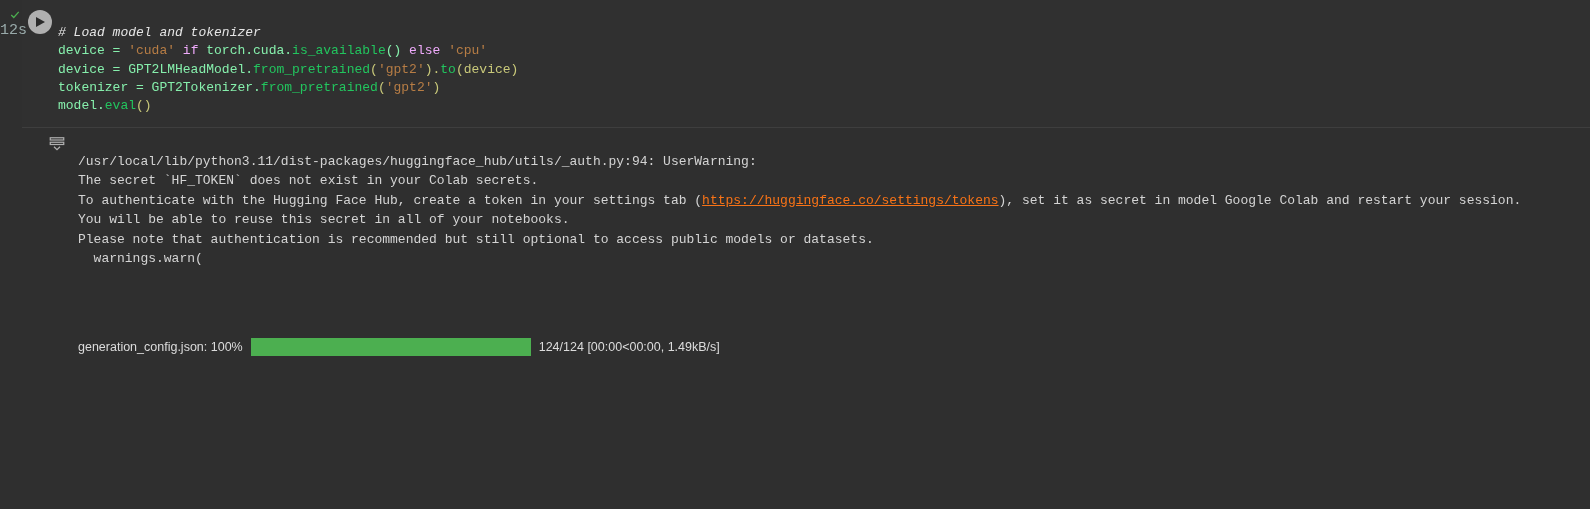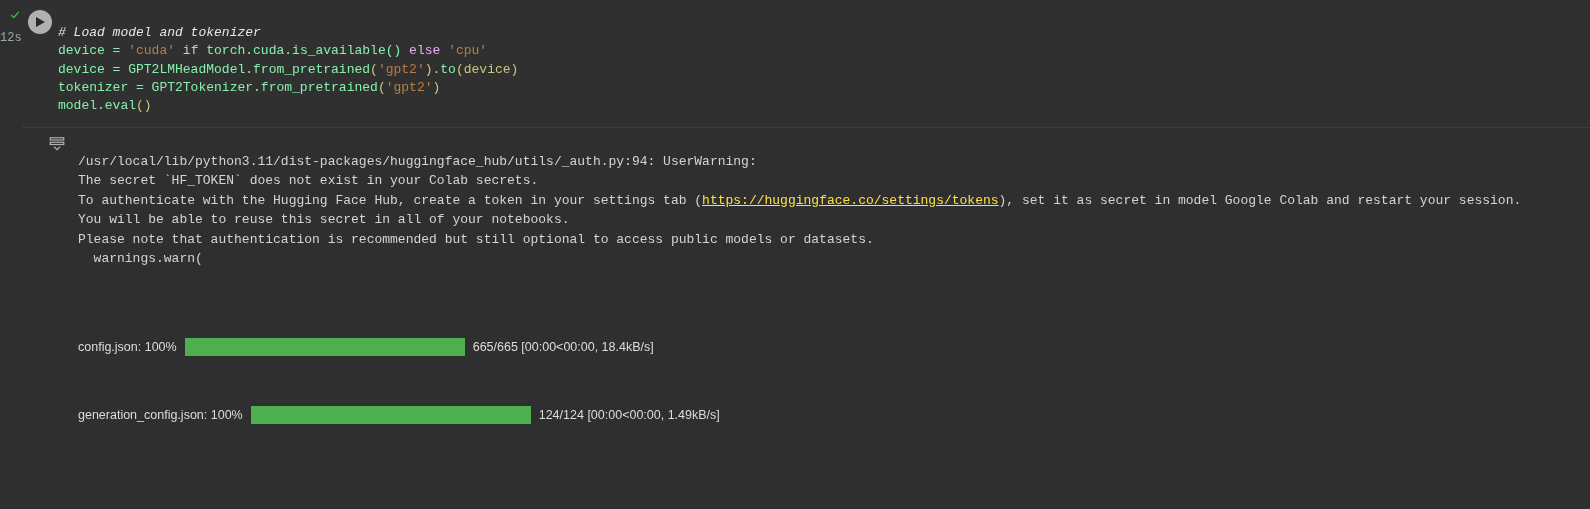--- a/index.html
+++ b/index.html
@@ -16,25 +16,25 @@
     display: flex;
   }
   .gutter {
     width: 22px;
     padding-top: 10px;
     text-align: right;
     position: relative;
   }
   .duration {
     display: block;
-    font-size: 12px;
+    font-size: 15px;
     color: #9aa;
     text-align: right;
     padding-right: 2px;
-    margin-top: 11px;
+    margin-top: 2px;
   }
   .check {
     display: block;
     font-size: 10px;
     padding-right: 2px;
   }
   .check svg { width: 10px; height: 10px; display:block; margin-left:auto; }
   .content {
     flex: 1;
     min-width: 0;
@@ -62,21 +62,21 @@
   }
   .run-btn svg { width: 12px; height: 12px; }
   .code-lines {
     white-space: pre;
     line-height: 1.4;
   }
   
   .c-com { font-style: italic; color: #e5e5e5; }
   .c-str { color: #b77d45; }
   .c-kw  { color: #f0abfc; }
-  .c-fn  { color: #86efac; }
+  .c-fn  { color: #22c55e; }
   .c-id  { color: #86efac; }
   .c-par { color: #c9c97a; }
 
   
   .output-wrap {
     display: flex;
   }
   .out-gutter {
     width: 56px;
     padding-top: 6px;
@@ -85,21 +85,21 @@
     padding-right: 12px;
   }
   .out-gutter svg { width: 18px; height: 18px; }
   .output {
     color: #d4d4d4;
     line-height: 1.5;
     padding-top: 4px;
     white-space: pre;
   }
   .output a {
-    color: #fde047;
+    color: #f97316;
     text-decoration: underline;
   }
   .progress-list {
     margin-top: 12px;
     font-family: Arial, sans-serif;
     font-size: 12.5px;
     color: #dcdcdc;
   }
   .prow {
     display: flex;
@@ -162,25 +162,20 @@
       </div>
       <div class="output">
 <span>/usr/local/lib/python3.11/dist-packages/huggingface_hub/utils/_auth.py:94: UserWarning:</span>
 <span>The secret `HF_TOKEN` does not exist in your Colab secrets.</span>
 <span>To authenticate with the Hugging Face Hub, create a token in your settings tab (</span><a>https://huggingface.co/settings/tokens</a><span>), set it as secret in model Google Colab and restart your session.</span>
 <span>You will be able to reuse this secret in all of your notebooks.</span>
 <span>Please note that authentication is recommended but still optional to access public models or datasets.</span>
 <span>  warnings.warn(</span>
         <div class="progress-list">
           <div class="prow">
-            <span class="plabel">config.json: 100%</span>
-            <div class="pbar"></div>
-            <span class="pstats">665/665 [00:00&lt;00:00, 18.4kB/s]</span>
-          </div>
-          <div class="prow">
             <span class="plabel">generation_config.json: 100%</span>
             <div class="pbar"></div>
             <span class="pstats">124/124 [00:00&lt;00:00, 1.49kB/s]</span>
           </div>
           
           
           
           
         </div>
 

